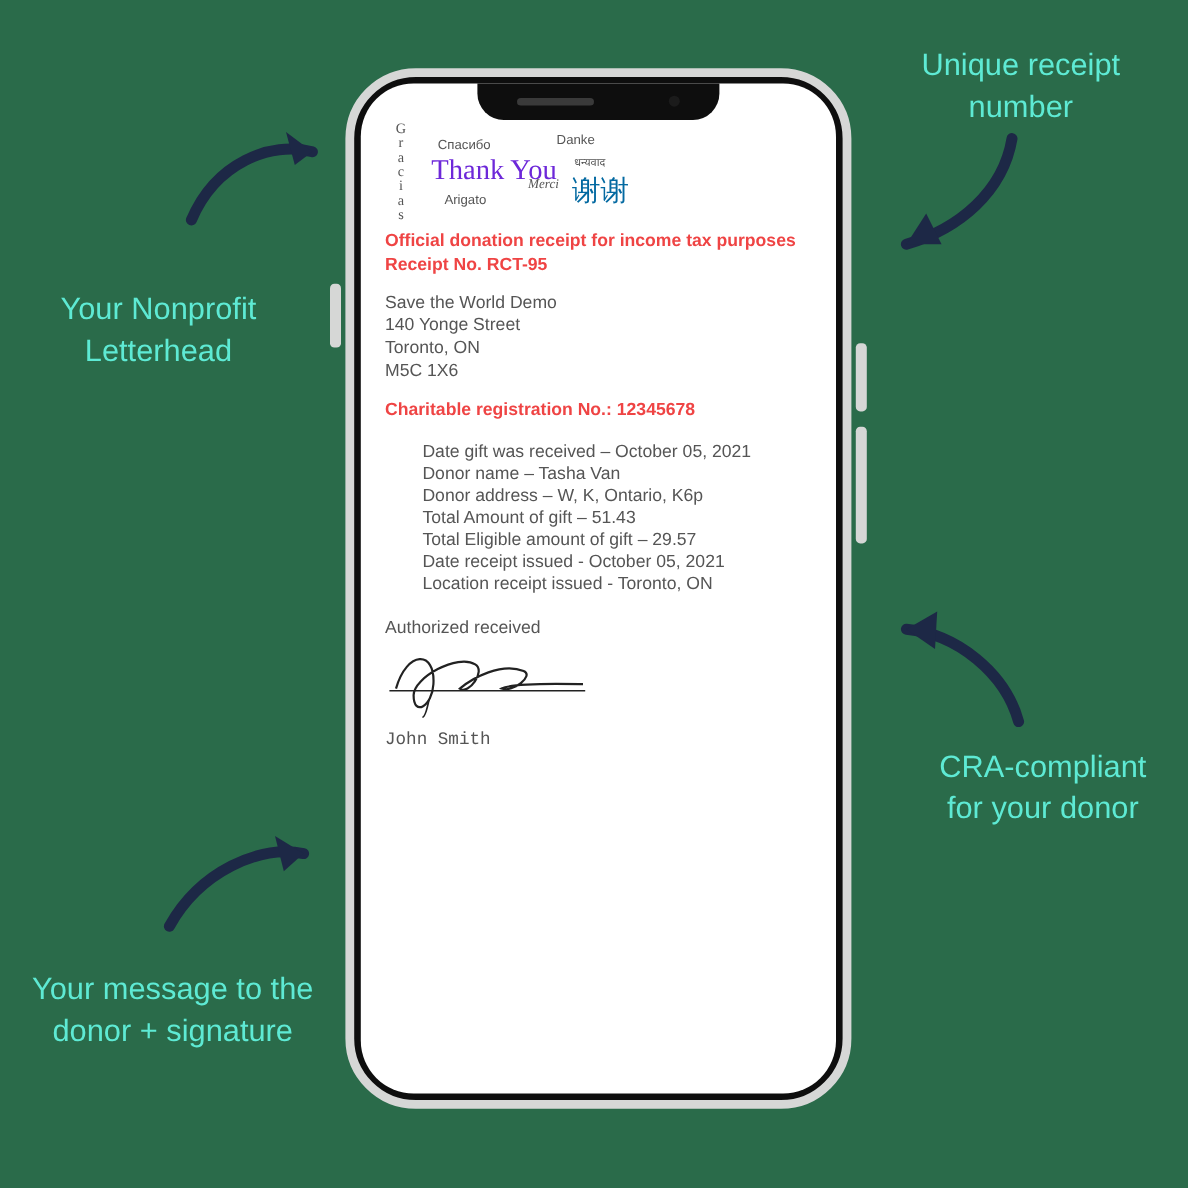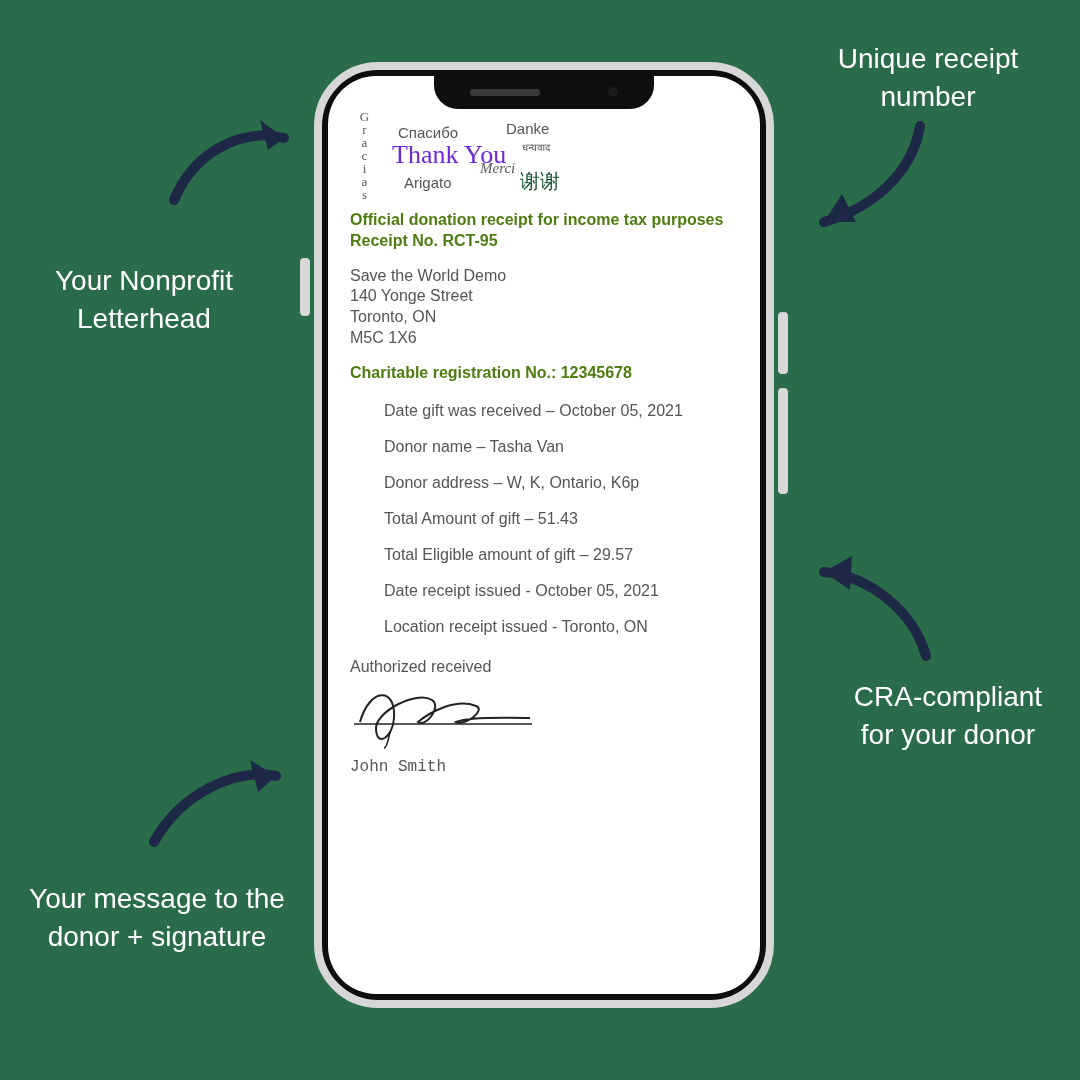--- a/index.html
+++ b/index.html
@@ -1,49 +1,49 @@
 <!DOCTYPE html>
 <html><head>
 <meta charset="utf-8">
 <style>
   html,body{margin:0;padding:0;width:1080px;height:1080px;background:#2a6b4a;font-family:Arial,Helvetica,sans-serif;}
   .stage{position:relative;width:1080px;height:1080px;}
   
-  .anno{position:absolute;color:#ffffff;font-size:28px;line-height:1.35;text-align:center;font-weight:400;}
+  .anno{position:absolute;color:#5eead4;font-size:28px;line-height:1.35;text-align:center;font-weight:400;}
   
   .arrow{position:absolute;}
   .arrow path{fill:none;stroke:#1d2846;stroke-width:10;stroke-linecap:round;stroke-linejoin:round;}
   .arrow .head{fill:#1d2846;stroke:none;}
   
   .phone-wrap{position:absolute;left:314px;top:62px;width:460px;height:946px;}
   .phone-outer{position:absolute;inset:0;border:8px solid #d6d7d6;border-radius:64px;background:#0e0e0e;}
   .phone-inner{position:absolute;left:14px;right:14px;top:14px;bottom:14px;background:#fff;border-radius:48px;overflow:hidden;}
   .phone-buttons .btn{position:absolute;background:#d6d7d6;border-radius:4px;}
   .btn.b1{right:-14px;top:250px;width:10px;height:62px;}
   .btn.b2{right:-14px;top:326px;width:10px;height:106px;}
   .btn.b3{left:-14px;top:196px;width:10px;height:58px;}
   .notch{position:absolute;left:50%;top:-1px;transform:translateX(-50%);width:220px;height:34px;background:#0e0e0e;border-bottom-left-radius:24px;border-bottom-right-radius:24px;display:flex;align-items:center;justify-content:center;gap:28px;}
   .notch .speaker{width:70px;height:7px;border-radius:4px;background:#3a3a3a;}
   .notch .cam{width:10px;height:10px;border-radius:50%;background:#1b1b1b;margin-left:40px;}
   
   .screen{position:absolute;inset:0;padding:40px 22px 20px 22px;color:#555;font-size:16px;}
   .letterhead{position:relative;height:72px;margin-bottom:18px;margin-top:4px;}
   .ty-main{position:absolute;left:42px;top:20px;font-family:'Times New Roman',serif;font-size:26px;color:#6d28d9;}
-  .gw{position:absolute;font-size:15px;color:#555;}
+  .gw{position:absolute;font-size:12px;color:#555;}
   .gw.sp{left:48px;top:4px;}
   .gw.dk{left:156px;top:0px;}
   .gw.hi{left:172px;top:20px;font-size:10px;}
   .gw.mc{left:130px;top:40px;font-style:italic;font-family:'Times New Roman',serif;text-align:center;}
   .gw.ar{left:54px;top:54px;}
   .gracias{position:absolute;left:6px;top:0;writing-mode:vertical-rl;text-orientation:upright;letter-spacing:-2px;font-family:'Times New Roman',serif;font-size:13px;color:#555;height:68px;display:flex;align-items:center;justify-content:center;}
-  .xiexie{position:absolute;left:170px;top:36px;font-size:20px;font-family:'Times New Roman',serif;color:#14532d;margin-top:12px;}
-  .b{font-weight:700;color:#4d7c0f;}
+  .xiexie{position:absolute;left:170px;top:36px;font-size:26px;font-family:'Times New Roman',serif;color:#0369a1;}
+  .b{font-weight:700;color:#ef4444;}
   .block{margin-bottom:14px;line-height:1.3;}
   .details{padding-left:34px;margin-top:18px;}
-  .details div{margin:18px 0;}
+  .details div{margin:2px 0;}
   .sig-label{margin-top:22px;}
   .sig-svg{margin:6px 0 0 -4px;}
   .sig-name{margin-top:2px;font-family:Liberation Mono, monospace;}
 </style>
 </head>
 <body>
 
 <div class="stage">
 
   <div class="anno" style="left:24px;top:262px;width:240px;">Your Nonprofit<br>Letterhead</div>

